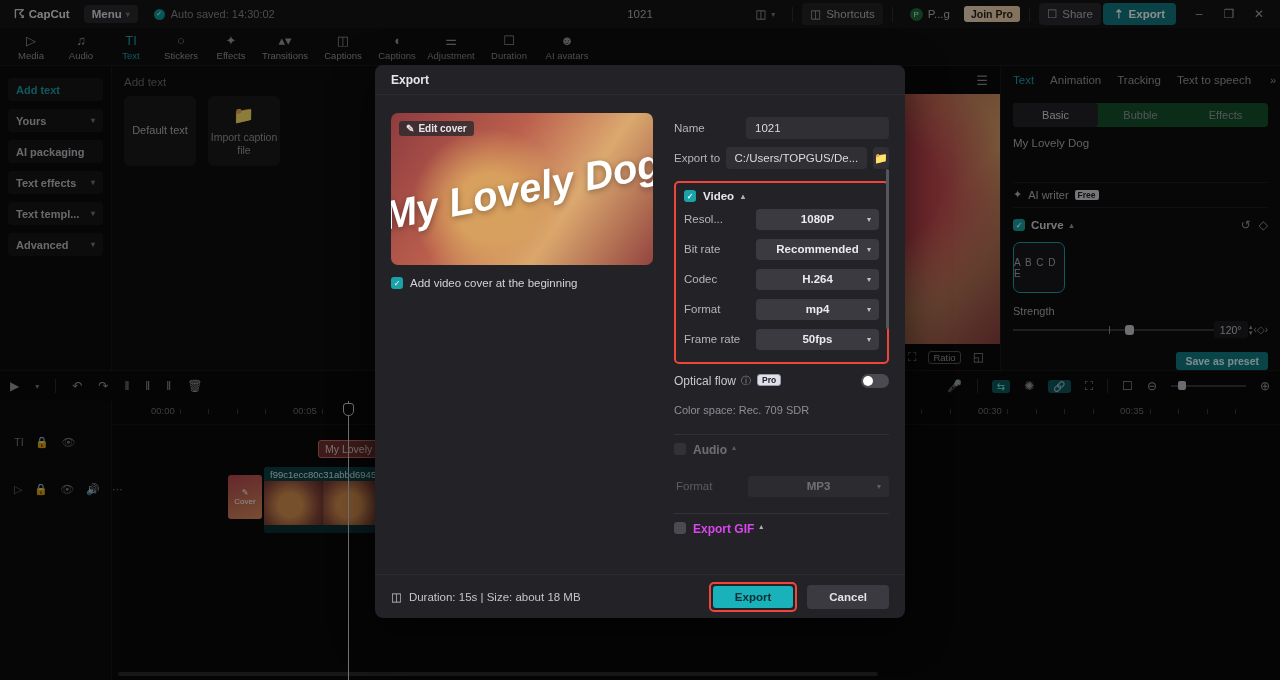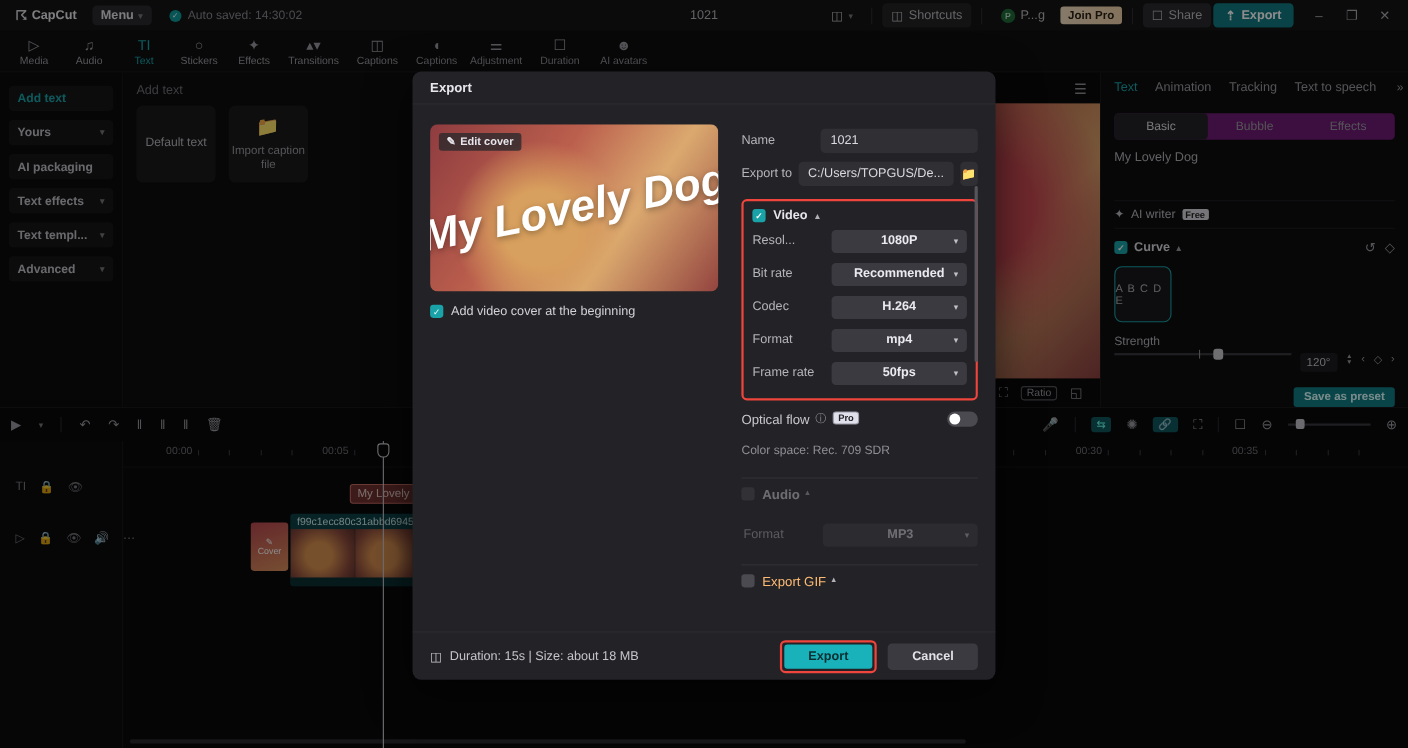--- a/index.html
+++ b/index.html
@@ -82,32 +82,32 @@
   }
   .wm { position:absolute; color:rgba(255,255,255,.9); font-size:60px; font-weight:700; font-style:italic;}
   .player-ctrl { height:26px; display:flex; align-items:center; justify-content:flex-end; gap:12px; padding:0 16px; color:#8e8e94; font-size:12px;}
   .ratio-chip { border:1px solid #55555a; border-radius:3px; padding:0 4px; font-size:9.5px; color:#9a9aa0;}
 
   
   .rightpanel { width:280px; background:#0d0d0f; border-left:1px solid #18181b; flex:none; display:flex; flex-direction:column;}
   .rp-tabs { height:28px; display:flex; align-items:center; gap:16px; padding:0 12px; font-size:11.5px; color:#9a9aa0; position:relative; }
   .rp-tabs .t.active { color:#19a3a8; }
   .rp-more { position:absolute; right:4px; color:#9a9aa0; font-size:11px;}
-  .rp-seg { margin:10px 12px 0 12px; height:24px; background:#701a75; border-radius:4px; display:flex; align-items:center; }
+  .rp-seg { margin:10px 12px 0 12px; height:24px; background:#14532d; border-radius:4px; display:flex; align-items:center; }
   .seg { flex:1; text-align:center; font-size:11px; color:#9a9aa0; line-height:24px; border-radius:4px;}
   .seg.active { background:#232327; color:#dcdce2;}
   .rp-textarea { margin:8px 12px 0 12px; height:48px; border-bottom:1px solid #1e1e22; color:#b2b2b8; font-size:11.5px; padding-top:2px;}
   .rp-aiwriter { margin:0 12px; height:26px; display:flex; align-items:center; gap:6px; border-bottom:1px solid #1e1e22; color:#b8b8be; font-size:11px;}
   .free-chip { background:#d8d8de; color:#222; font-size:8.5px; border-radius:2px; padding:0 3px; font-weight:700;}
   .rp-curve { margin:10px 12px 0 12px; display:flex; align-items:center; gap:6px; color:#d8d8de; font-size:11.5px; font-weight:600;}
   .cb { width:12px;height:12px;border-radius:3px;background:#19a3a8;display:flex;align-items:center;justify-content:center;color:#fff;font-size:8px;}
   .rp-curve .sp { margin-left:auto; display:flex; align-items:center; gap:8px; color:#9a9aa0; font-size:12px; font-weight:400;}
   .curve-thumb { margin:10px 12px 0 12px; width:52px;height:52px;border:1px solid #19a3a8;border-radius:7px;background:#18181c;display:flex;align-items:center;justify-content:center;color:#b0b0b6;font-size:10px;letter-spacing:1px;}
   .strength-lbl { margin:12px 12px 0 12px; color:#b0b0b6; font-size:11px;}
-  .slider-row { margin:4px 12px 0 12px; display:flex; gap:8px;}
+  .slider-row { margin:4px 12px 0 12px; display:flex; align-items:center; }
   .track { flex:1; height:2px; background:#3a3a40; position:relative;}
   .track .tick { position:absolute; left:48%; top:-3px; width:1px;height:8px;background:#8a8a90;}
   .track .knob { position:absolute; left:56%; top:-4px; width:9px;height:10px;border-radius:3px;background:#c8c8ce;}
   .num-box { width:34px;height:17px;background:#1c1c20;border-radius:3px;display:flex;align-items:center;justify-content:center;font-size:10.5px;color:#c4c4ca;}
   .stepper { display:flex; flex-direction:column; font-size:6px; color:#9a9aa0; line-height:1;}
   .kf { color:#9a9aa0; font-size:10px;}
   .preset-row { margin:14px 12px 0 12px; display:flex; justify-content:flex-end;}
   .preset-btn { background:#127e84; color:#dff; font-size:10.5px; padding:3px 9px; border-radius:3px; font-weight:600;}
 
   
@@ -589,21 +589,21 @@
       <div class="sel-row dim" style="padding-left:2px;">
         <div class="sel-lbl">Format</div>
         <div class="sel">
           <span>MP3</span>
           <span class="ch">▾</span>
         </div>
       </div>
       <div class="hr" style="margin-top:14px;"></div>
       <div class="of-row" style="margin-top:8px;">
         <span style="width:12px;height:12px;border-radius:3px;background:#4a4a50;display:inline-block;"></span>
-        <span style="margin-left:7px;font-weight:400;color:#fdba74;">Export GIF</span>
+        <span style="margin-left:7px;font-weight:700;color:#d946ef;">Export GIF</span>
         <span style="margin-left:5px;font-size:8px;color:#b0b0b6;">▴</span>
       </div>
 
       <div class="scrollbar"></div>
     </div>
   </div>
 
   <div class="m-foot">
     <div class="dur">
       <span>◫</span>

